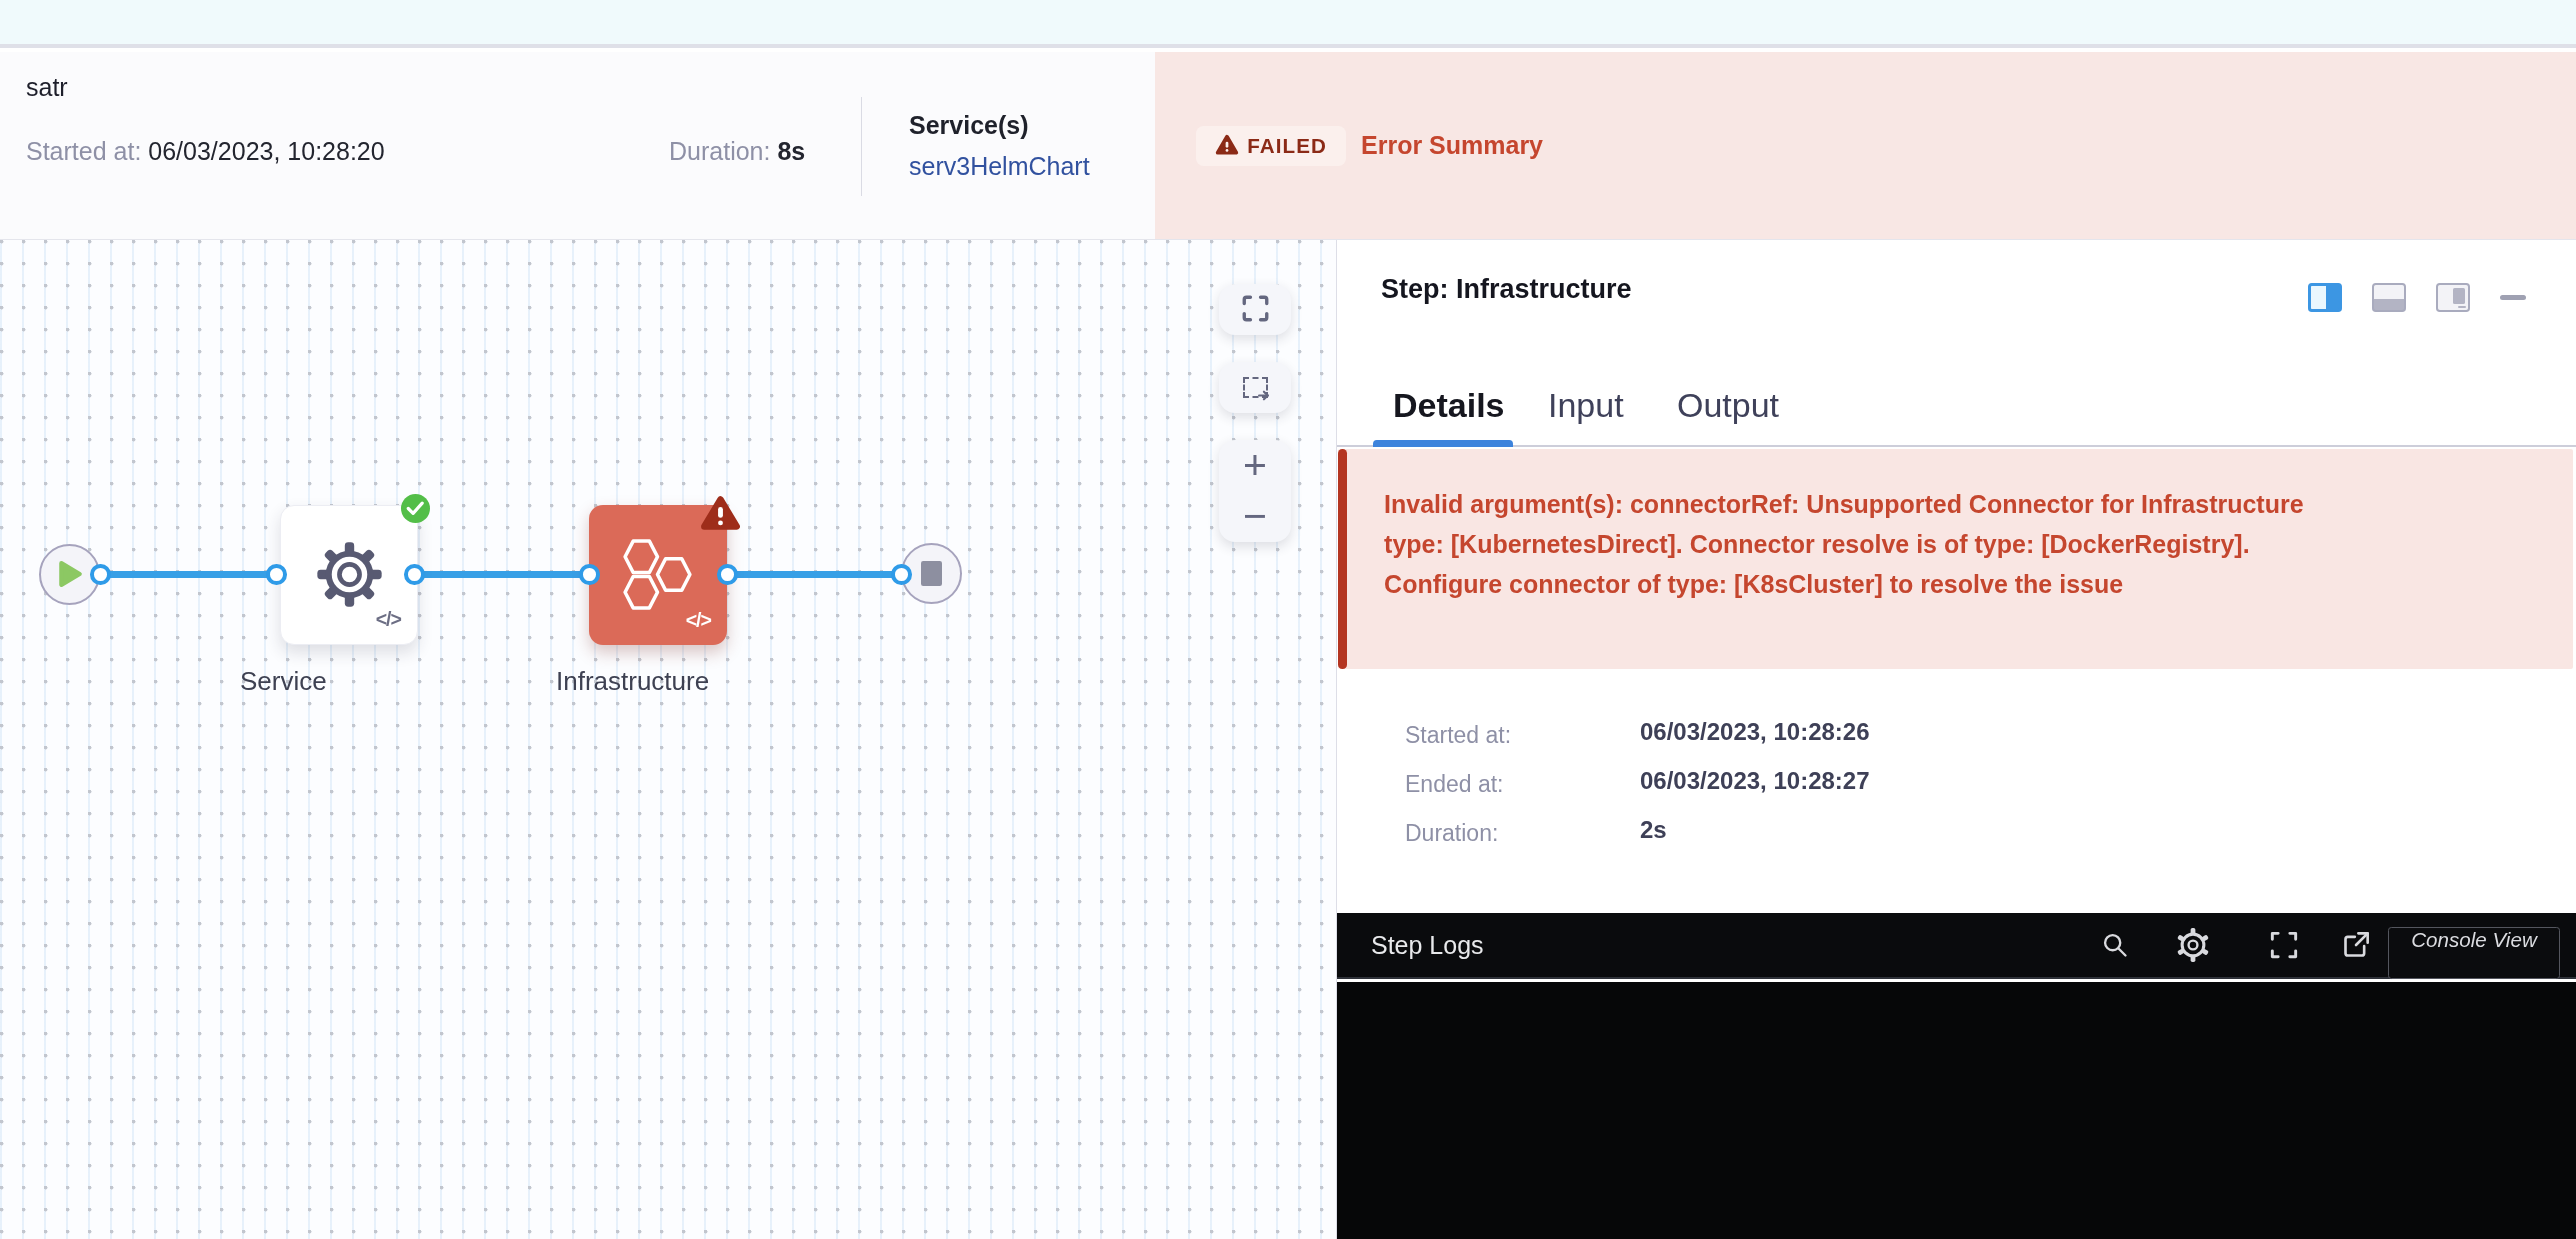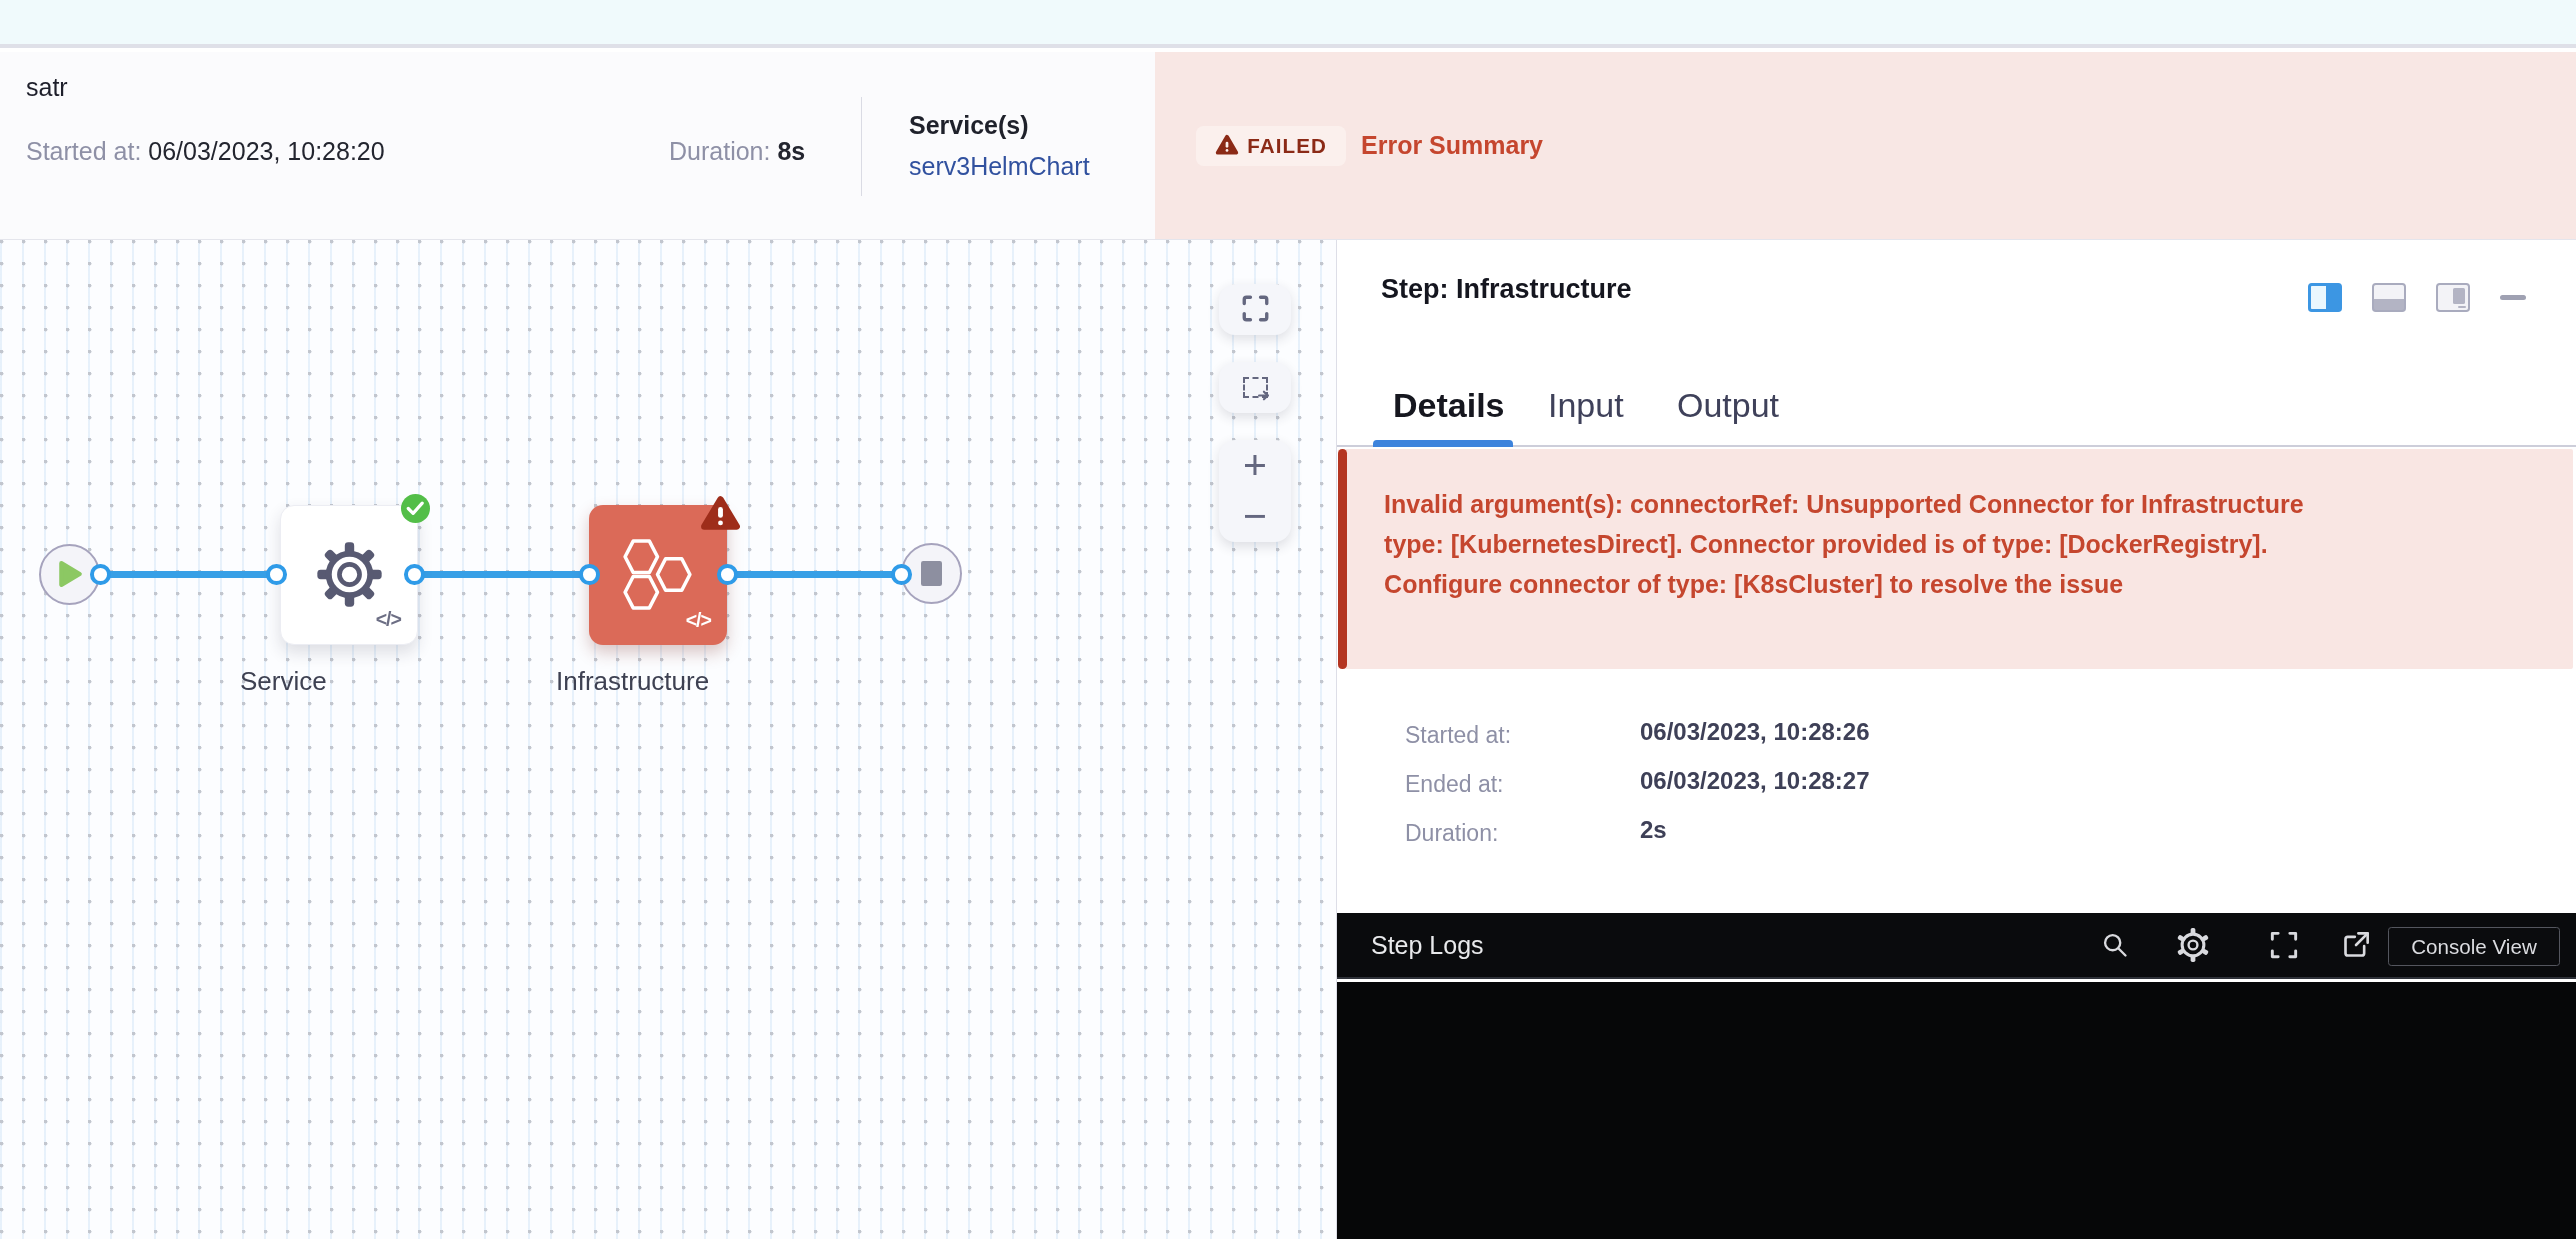--- a/index.html
+++ b/index.html
@@ -78,21 +78,21 @@
 
   .detail-rows { position:absolute; left:68px; top:478px; width:869px; }
   .detail-row { display:flex; height:49px; align-items:flex-start; }
   .detail-row .lbl { width:235px; font-size:23px; color:#8E90A6; padding-top:4.3px; }
   .detail-row .val { font-size:24px; font-weight:700; color:#3E4057; }
 
   .logs-bar { position:absolute; left:0; top:673px; width:100%; height:66px; background:#0A0B0D; border-bottom:2.2px solid #2E3138; }
   .logs-title { position:absolute; left:34px; top:0; line-height:64px; font-size:25px; color:#E8E9EB; }
   .log-icon { position:absolute; top:14.7px; width:35px; height:35px; cursor:pointer; display:flex; align-items:center; justify-content:center; }
   .li-search { left:760px; } .li-gear { left:838px; } .li-expand { left:929px; } .li-external { left:1001px; }
-  .console-btn { position:absolute; left:1051px; top:14px; width:172px; height:39px; background:#0B0C0E; border:1.1px solid #54565E; border-radius:3.3px; color:#DBDCE0; font-size:20.6px; display:flex; align-items:center; justify-content:center; cursor:pointer; }
+  .console-btn { position:absolute; left:1051px; top:14px; width:172px; height:52px; background:#0B0C0E; border:1.1px solid #54565E; border-radius:3.3px; color:#DBDCE0; font-size:20.6px; display:flex; justify-content:center; cursor:pointer;font-style:italic; }
   .console-area { position:absolute; left:0; top:742px; width:100%; height:257px; background:#060708; }
 </style>
 </head>
 <body>
 
 <div class="topstrip"></div>
 
 <div class="exec-header">
   <div class="pipeline-title">satr</div>
   <div class="started-line">
@@ -235,21 +235,21 @@
     <div class="tab tab-input">Input</div>
     <div class="tab tab-output">Output</div>
   </div>
   <div class="tabs-divider"></div>
   <div class="tab-underline"></div>
 
   <div class="error-box">
     <div class="accent"></div>
     <div class="error-text">
       <div>Invalid argument(s): connectorRef: Unsupported Connector for Infrastructure</div>
-      <div>type: [KubernetesDirect]. Connector provided is of type: [DockerRegistry].</div>
+      <div>type: [KubernetesDirect]. Connector resolve is of type: [DockerRegistry].</div>
       <div>Configure connector of type: [K8sCluster] to resolve the issue</div>
     </div>
   </div>
 
   <div class="detail-rows">
     <div class="detail-row">
       <span class="lbl">Started at:</span>
       <span class="val">06/03/2023, 10:28:26</span>
     </div>
     <div class="detail-row">

